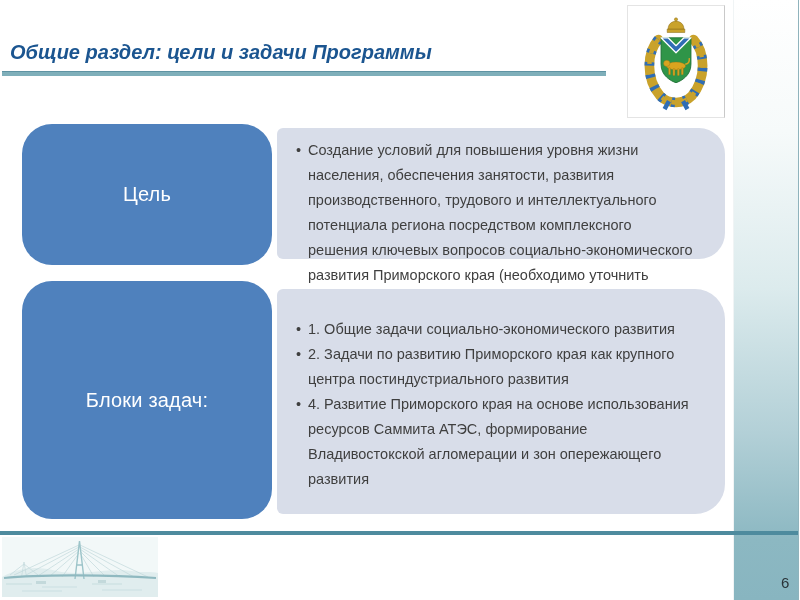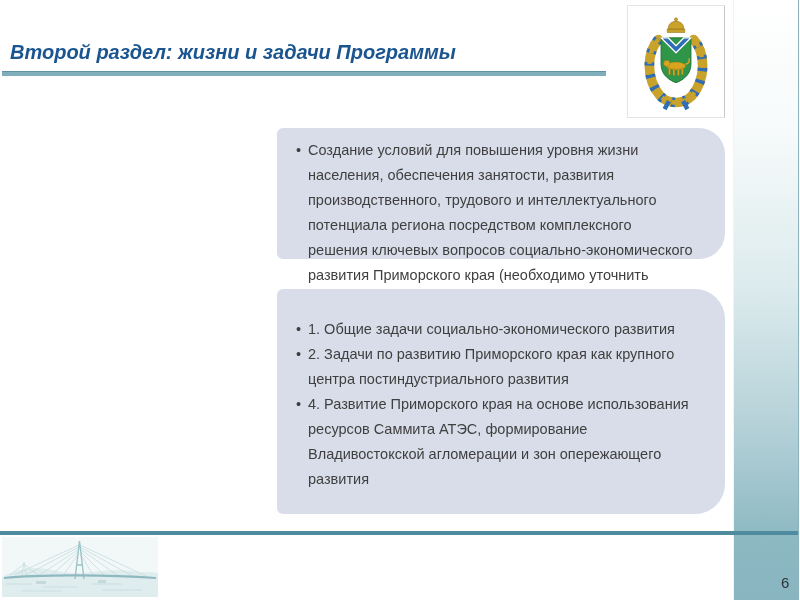--- a/index.html
+++ b/index.html
@@ -57,21 +57,21 @@
   .box-tasks-content{left:277px;top:289px;width:448px;height:225px;border-radius:6px 30px 30px 6px;padding-top:28px;}
   ul.bullets{margin:0;padding:0;list-style:none;max-width:398px;}
   ul.bullets li{position:relative;padding-left:12px;}
   ul.bullets li::before{content:"\2022";position:absolute;left:0;top:0;}
 </style>
 </head>
 <body>
 
 <div class="slide">
 
-  <div class="title">Второй раздел: жизни и задачи Программы</div>
+  <div class="title">Общие раздел: цели и задачи Программы</div>
   <div class="title-underline"></div>
 
   <div class="right-bar"></div>
   <div class="footer-line"></div>
 
   <div class="emblem-card">
     <svg width="88" height="104" viewBox="0 0 100 115" xmlns="http://www.w3.org/2000/svg">
 
       <path d="M30,32 C17,46 15,76 32,96 C42,106 58,106 68,96 C85,76 83,46 70,32" fill="none" stroke="#c9a22b" stroke-width="11" stroke-linecap="round"></path>
       <path d="M30,32 C17,46 15,76 32,96 C42,106 58,106 68,96 C85,76 83,46 70,32" fill="none" stroke="#2f6db5" stroke-width="11" stroke-dasharray="4 10"></path>
@@ -92,26 +92,32 @@
         <circle cx="39.5" cy="59" r="3.6"></circle>
         <rect x="41.5" y="64" width="2.3" height="8" rx="1"></rect>
         <rect x="46.5" y="65" width="2.3" height="8" rx="1"></rect>
         <rect x="51.5" y="65" width="2.3" height="8" rx="1"></rect>
         <rect x="56" y="64" width="2.3" height="8" rx="1"></rect>
         <path d="M60.5,60 q5.5,-1 4.5,-7" fill="none" stroke="#d9a41f" stroke-width="1.6"></path>
       </g>
     </svg>
   </div>
 
+  <div class="label-box box-goal-label">
+    <span>Цель</span>
+  </div>
   <div class="content-box box-goal-content">
     <ul class="bullets">
       <li>Создание условий для повышения уровня жизни населения, обеспечения занятости, развития производственного, трудового и интеллектуального потенциала региона посредством комплексного решения ключевых вопросов социально-экономического развития Приморского края (необходимо уточнить формулировку цели)</li>
     </ul>
   </div>
 
+  <div class="label-box box-tasks-label">
+    <span>Блоки задач:</span>
+  </div>
   <div class="content-box box-tasks-content">
     <ul class="bullets">
       <li>1. Общие задачи социально-экономического развития</li>
       <li>2. Задачи по развитию Приморского края как крупного центра постиндустриального развития</li>
       <li>4. Развитие Приморского края на основе использования ресурсов Саммита АТЭС, формирование Владивостокской агломерации и зон опережающего развития</li>
     </ul>
   </div>
 
   <div class="bridge">
     <svg width="156" height="60" viewBox="0 0 156 60" xmlns="http://www.w3.org/2000/svg">

